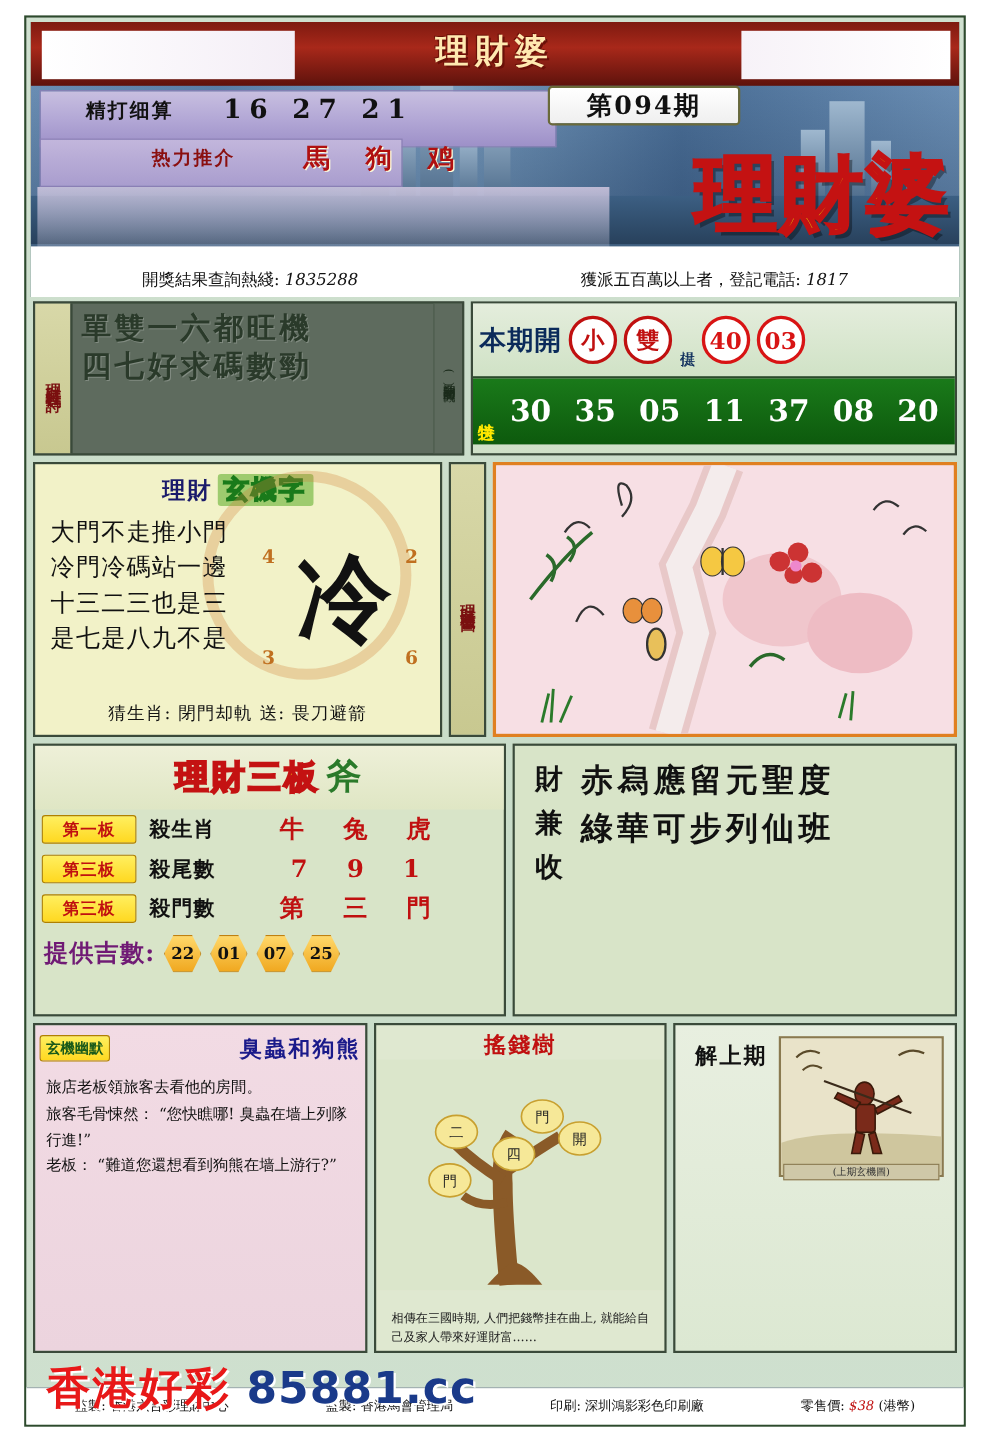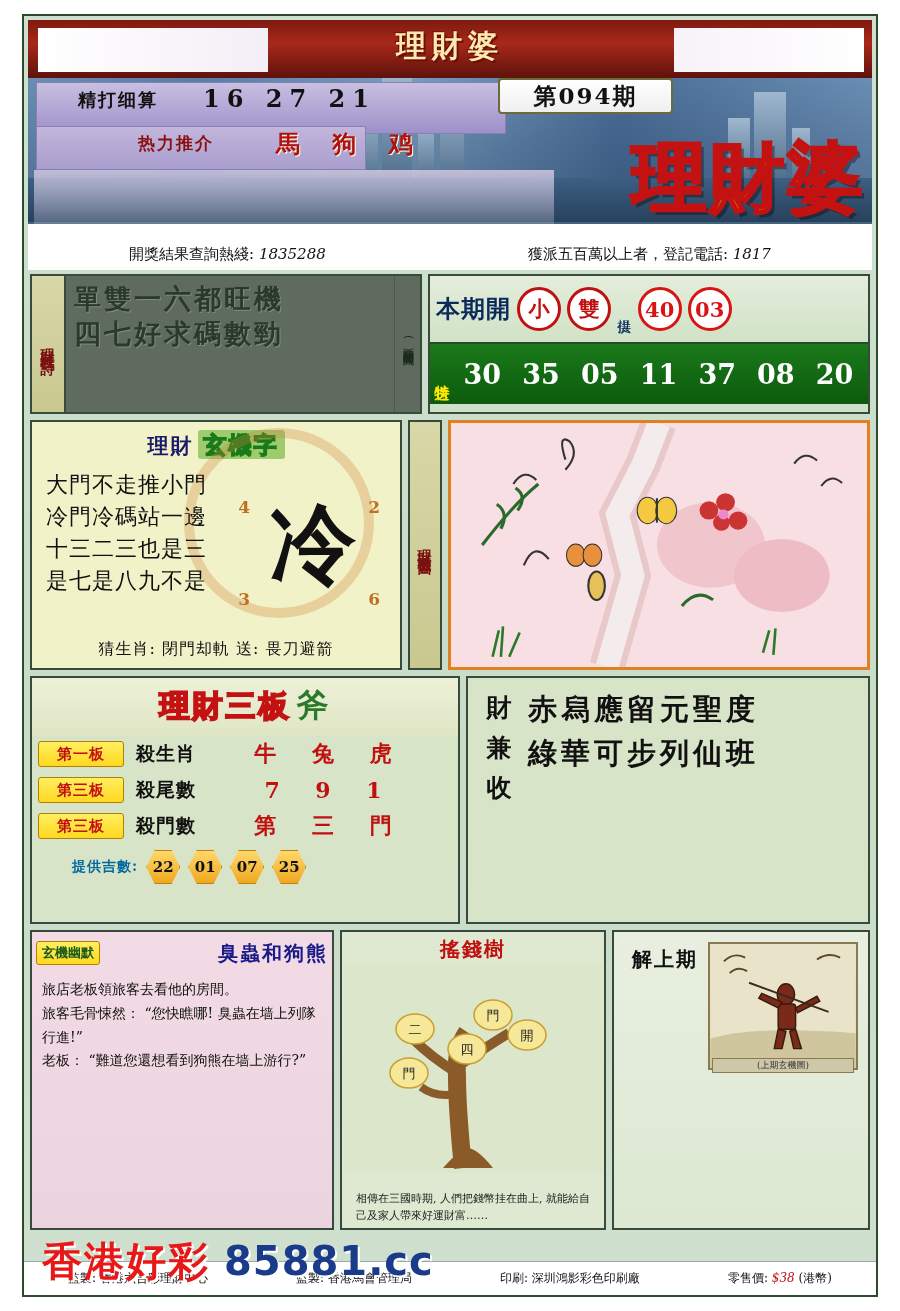--- a/index.html
+++ b/index.html
@@ -266,21 +266,21 @@
     font-family:"DejaVu Serif",serif; font-size:19px; font-weight:bold; color:#111;
     letter-spacing:1px;
   }
   .sb-v {
     flex:1; text-align:center;
     font-family:"DejaVu Serif",serif; font-size:22px; font-weight:bold; color:#c01010;
     letter-spacing:14px;
   }
   .sb-jishu { display:flex; align-items:center; padding:6px 8px; }
   .sb-jishu .lb {
-    font-family:"DejaVu Serif",serif; font-size:14px; font-weight:bold; color:#0369a1; letter-spacing:1px;margin-left:32px;
+    font-family:"DejaVu Serif",serif; font-size:22px; font-weight:bold; color:#701a75; letter-spacing:1px;
   }
   .hexn {
     width:34px; height:34px; margin-left:8px;
     background:linear-gradient(180deg,#ffd86a,#f0a820);
     border:1px solid #c08010;
     clip-path:polygon(25% 0,75% 0,100% 50%,75% 100%,25% 100%,0 50%);
     display:flex; align-items:center; justify-content:center;
     font-family:"DejaVu Serif",serif; font-size:15px; font-weight:bold; color:#111;
   }
   .couplet {

